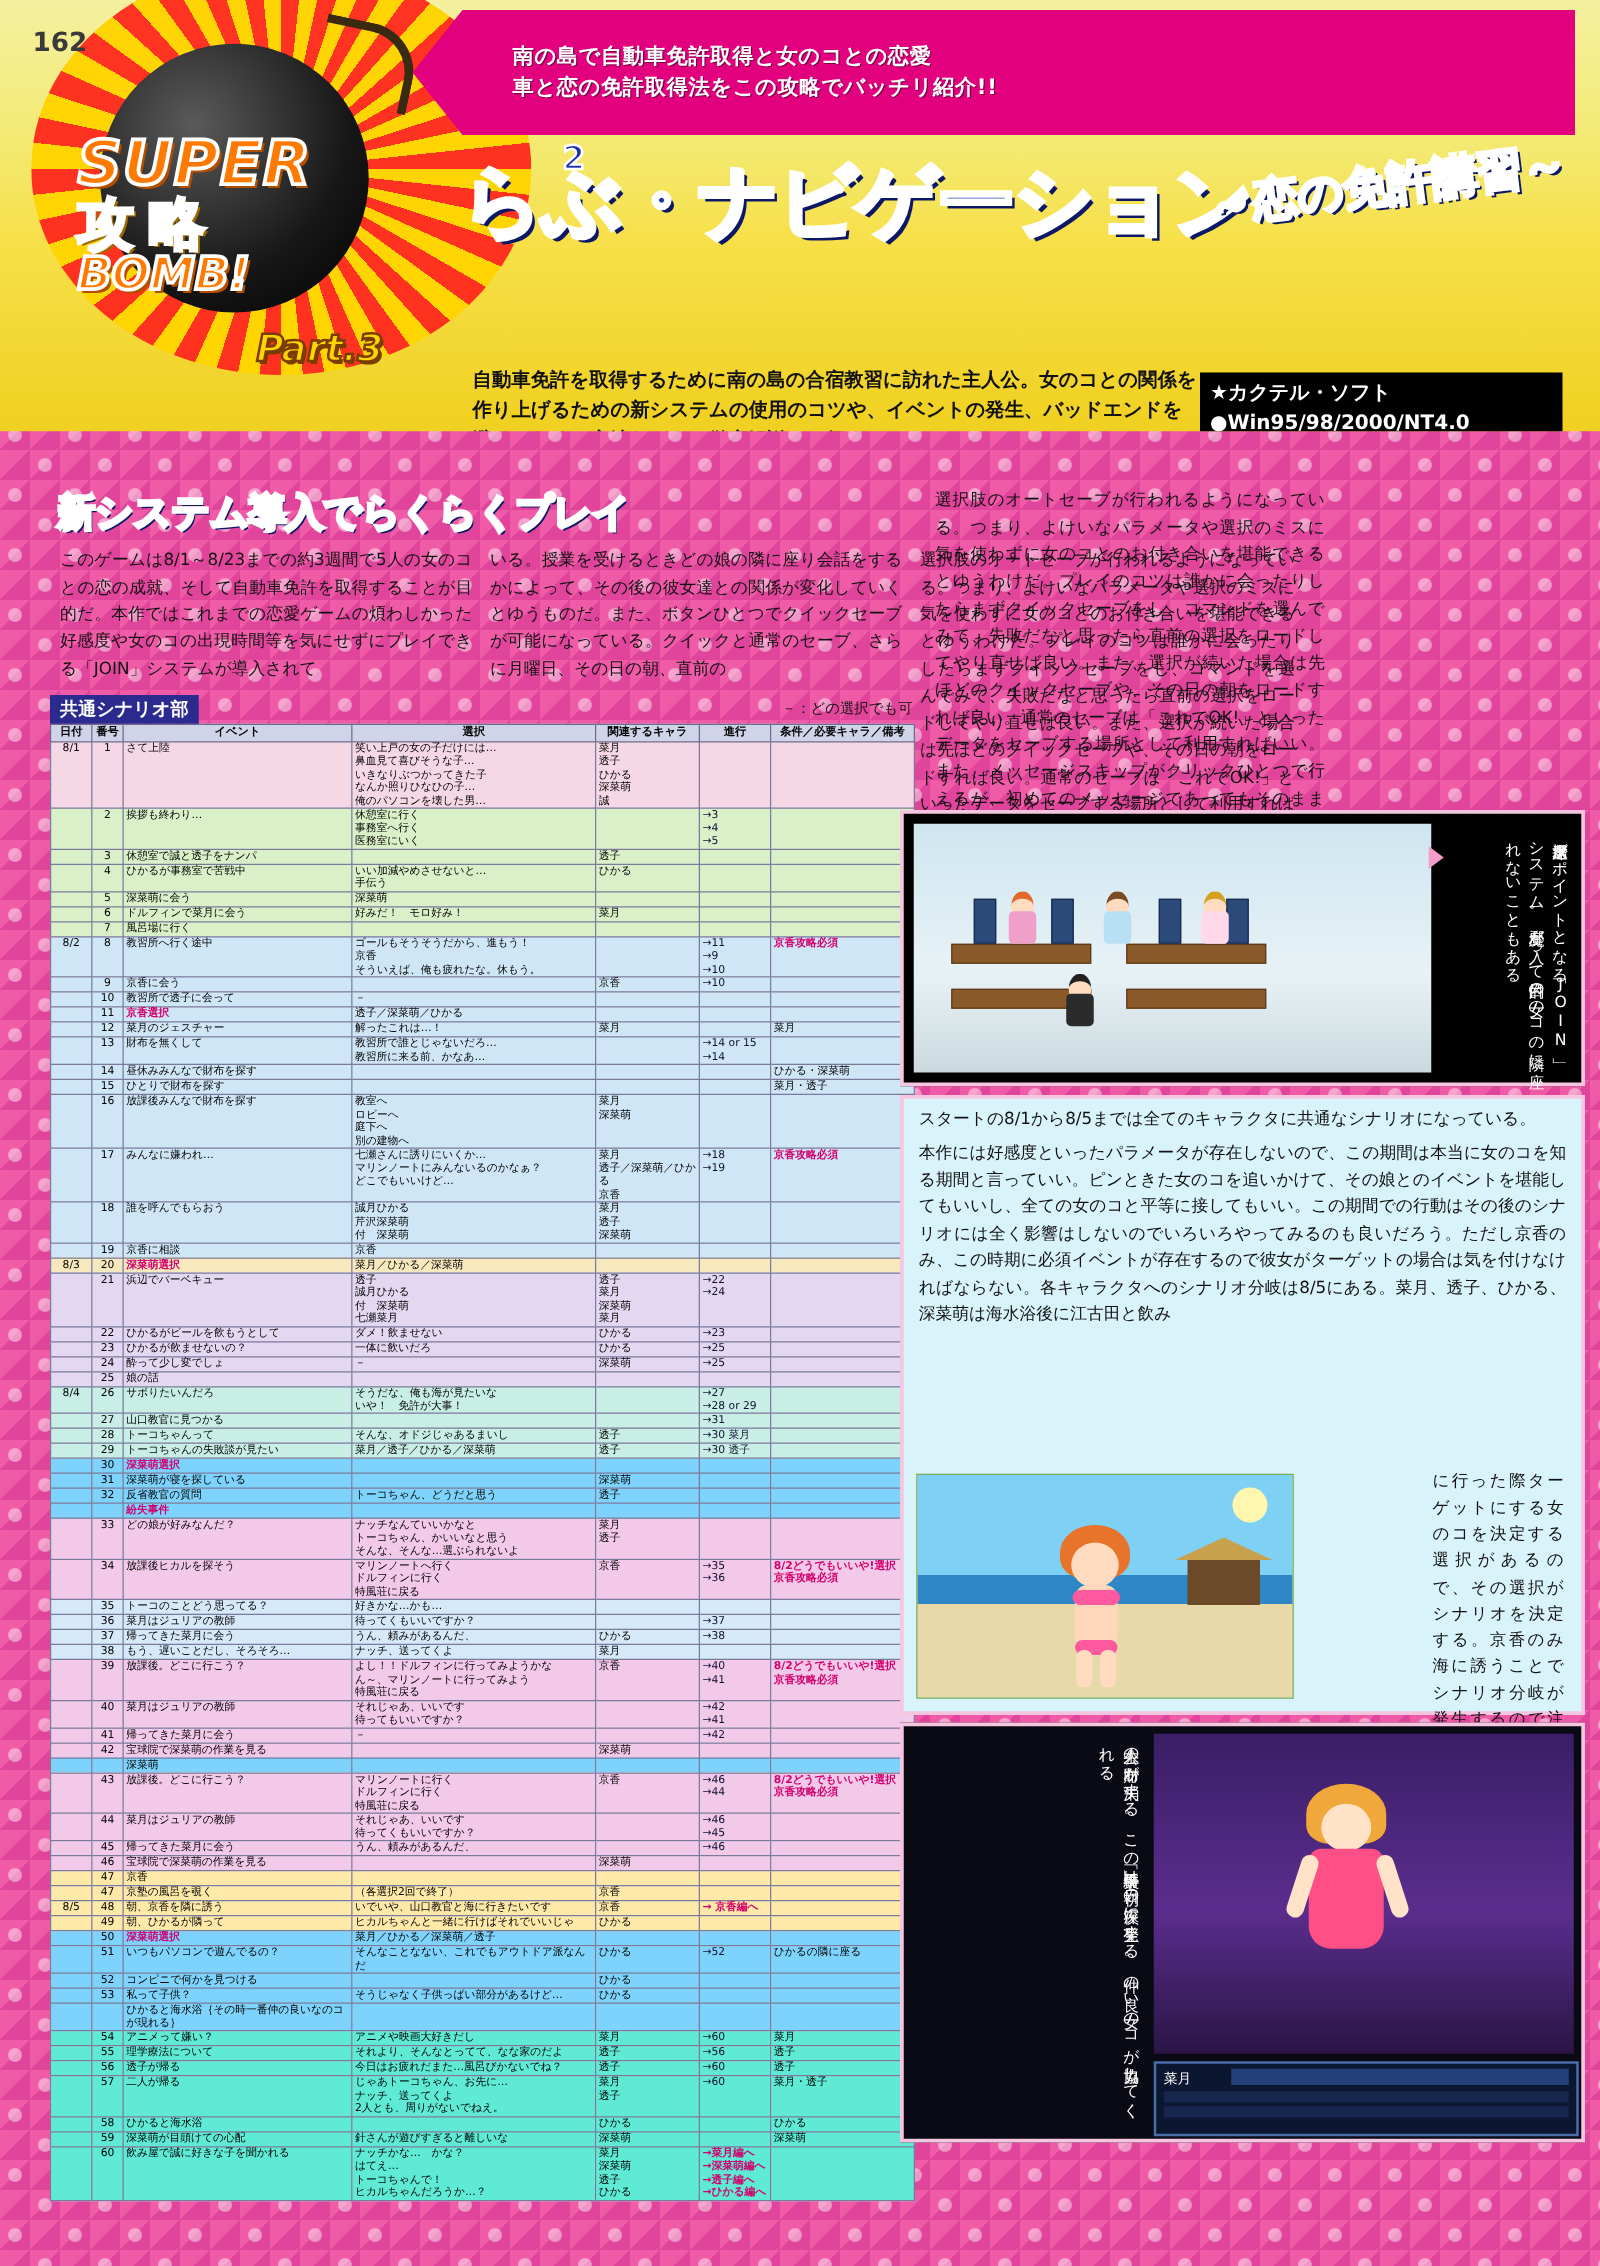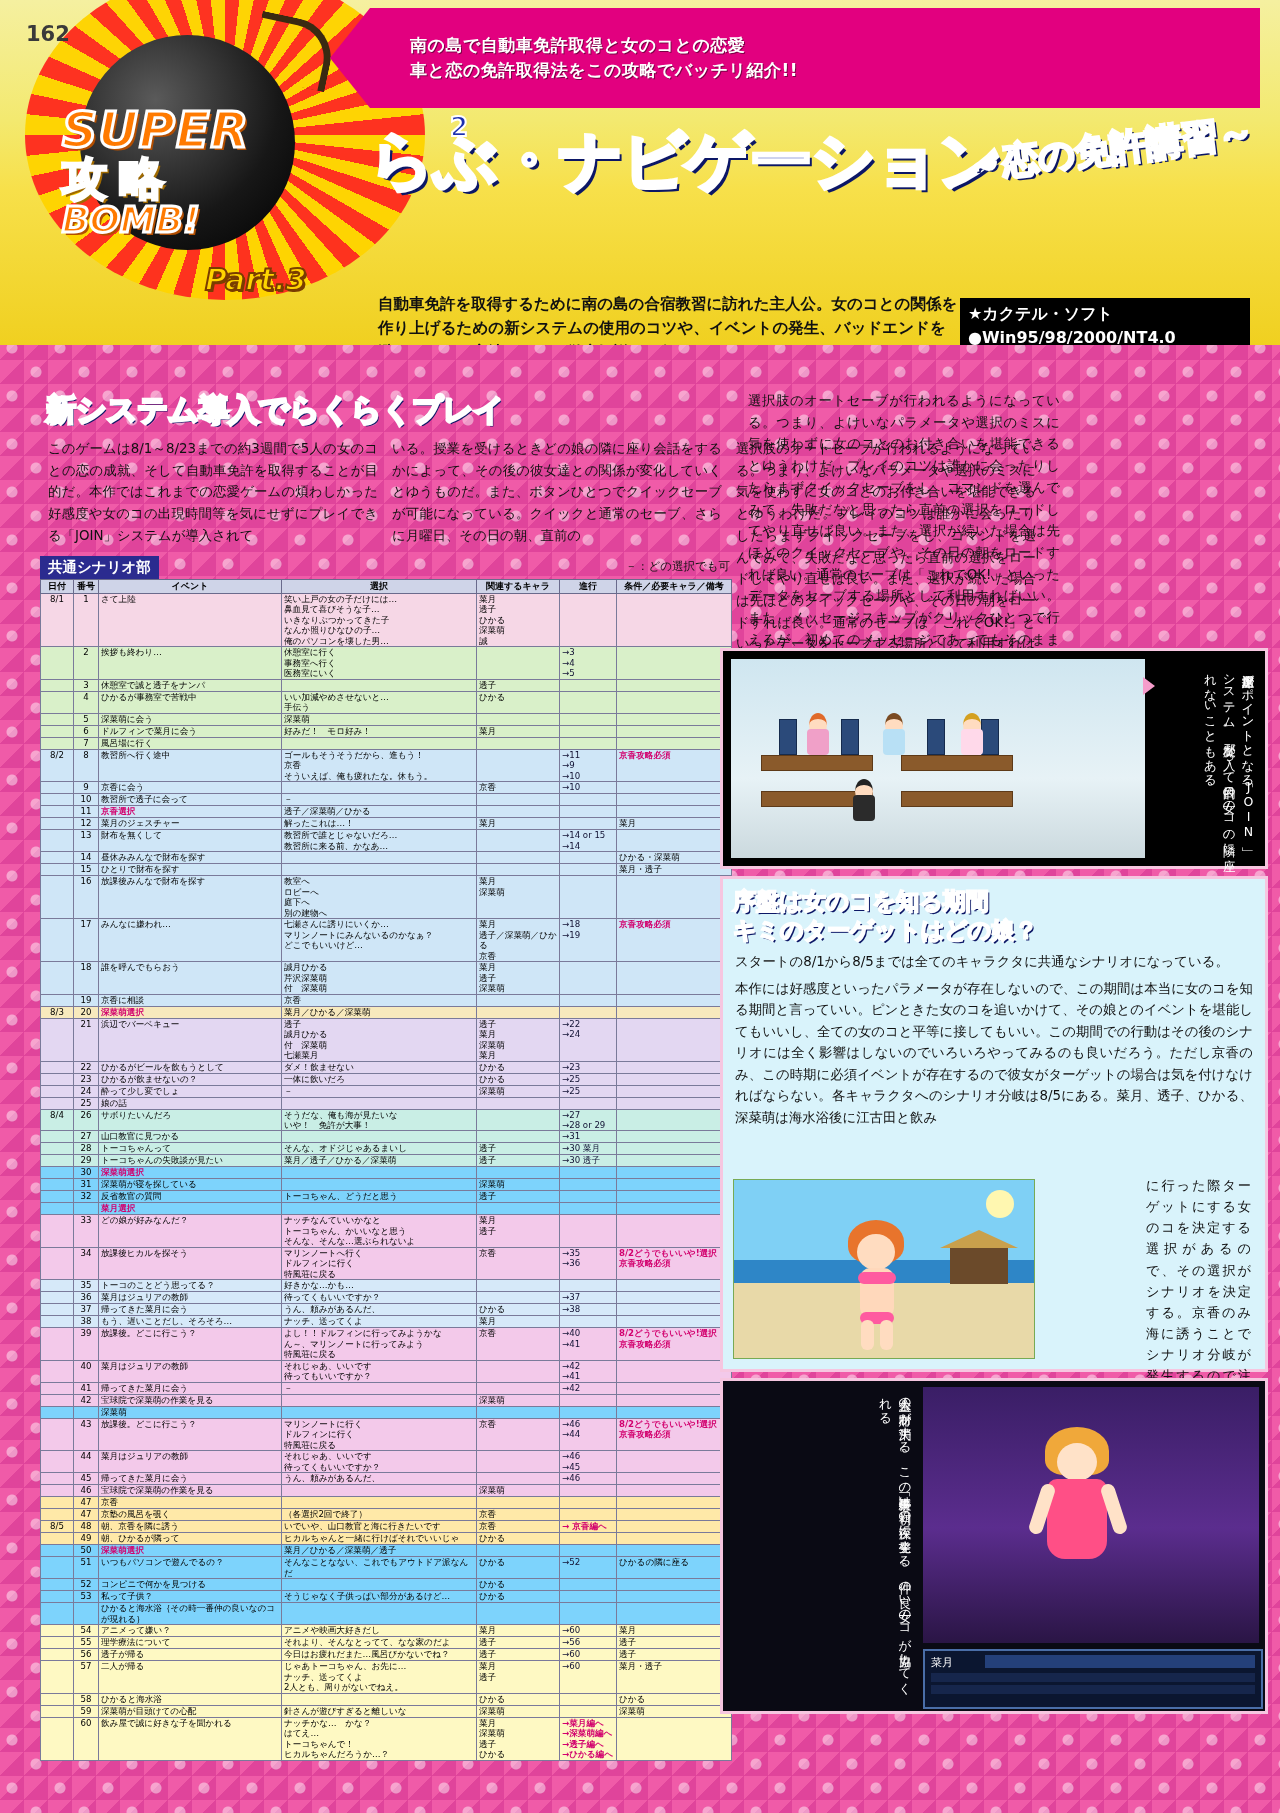--- a/index.html
+++ b/index.html
@@ -161,21 +161,21 @@
   .r-a{background:#f6d7e6;}
   .r-b{background:#d9f0c9;}
   .r-c{background:#cfe6f7;}
   .r-d{background:#f7e9bd;}
   .r-e{background:#e3d7f2;}
   .r-f{background:#c9eee5;}
   .r-g{background:#7dd3fc;}
   .r-h{background:#d6e9f9;}
   .r-i{background:#ffe9a8;}
   .r-k{background:#f3c9ea;}
-  .r-l{background:#fef9c3;}
+  .r-l{background:#5eead4;}
   .hl{color:#d2006e;font-weight:bold;}
   .arrow{color:#113;}
   
   .right-text{
     position:absolute;left:730px;top:0;width:312px;
     font-size:13.4px;line-height:1.62;color:#111;text-align:justify;
   }
   .shot-box{
     position:absolute;left:702px;top:258px;width:542px;height:215px;
     border:3px solid #f6c6e0;background:#000;
@@ -1101,21 +1101,21 @@
             </td>
           </tr>
           <tr class="r-g">
             <td class="c-date">
               <div></div>
             </td>
             <td class="c-no">
               <div></div>
             </td>
             <td class="c-event">
-              <div class="hl">菜月選択</div>
+              <div class="hl">紛失事件</div>
             </td>
             <td class="c-choice">
               <div></div>
             </td>
             <td class="c-chara">
               <div></div>
             </td>
             <td class="c-go">
               <div></div>
             </td>
@@ -1897,24 +1897,20 @@
       </div>
       <div class="chr" style="left:120px;top:120px;">
         <div class="head" style="background:#ffdcc0;border-top:6px solid #222;"></div>
         <div class="body" style="background:#2b2b2b;"></div>
       </div>
     </div>
     <div class="side-caption">座席選択がポイントとなる「JOIN」システム。邪魔が入って目的の女のコの隣に座れないこともある</div>
   </div>
 
   <div class="panel2">
-    <h2>
-      <span>序盤は女のコを知る期間</span><br>
-      <span>キミのターゲットはどの娘？</span>
-    </h2>
     <div class="body">スタートの8/1から8/5までは全てのキャラクタに共通なシナリオになっている。</div>
     <div class="body">本作には好感度といったパラメータが存在しないので、この期間は本当に女のコを知る期間と言っていい。ピンときた女のコを追いかけて、その娘とのイベントを堪能してもいいし、全ての女のコと平等に接してもいい。この期間での行動はその後のシナリオには全く影響はしないのでいろいろやってみるのも良いだろう。ただし京香のみ、この時期に必須イベントが存在するので彼女がターゲットの場合は気を付けなければならない。各キャラクタへのシナリオ分岐は8/5にある。菜月、透子、ひかる、深菜萌は海水浴後に江古田と飲み</div>
 
     <div class="beach-shot">
       <div class="sun"></div>
       <div class="hut"></div>
       <div class="beach-girl">
         <div class="hair"></div>
           <div class="face"></div>
           <div class="torso"></div>

